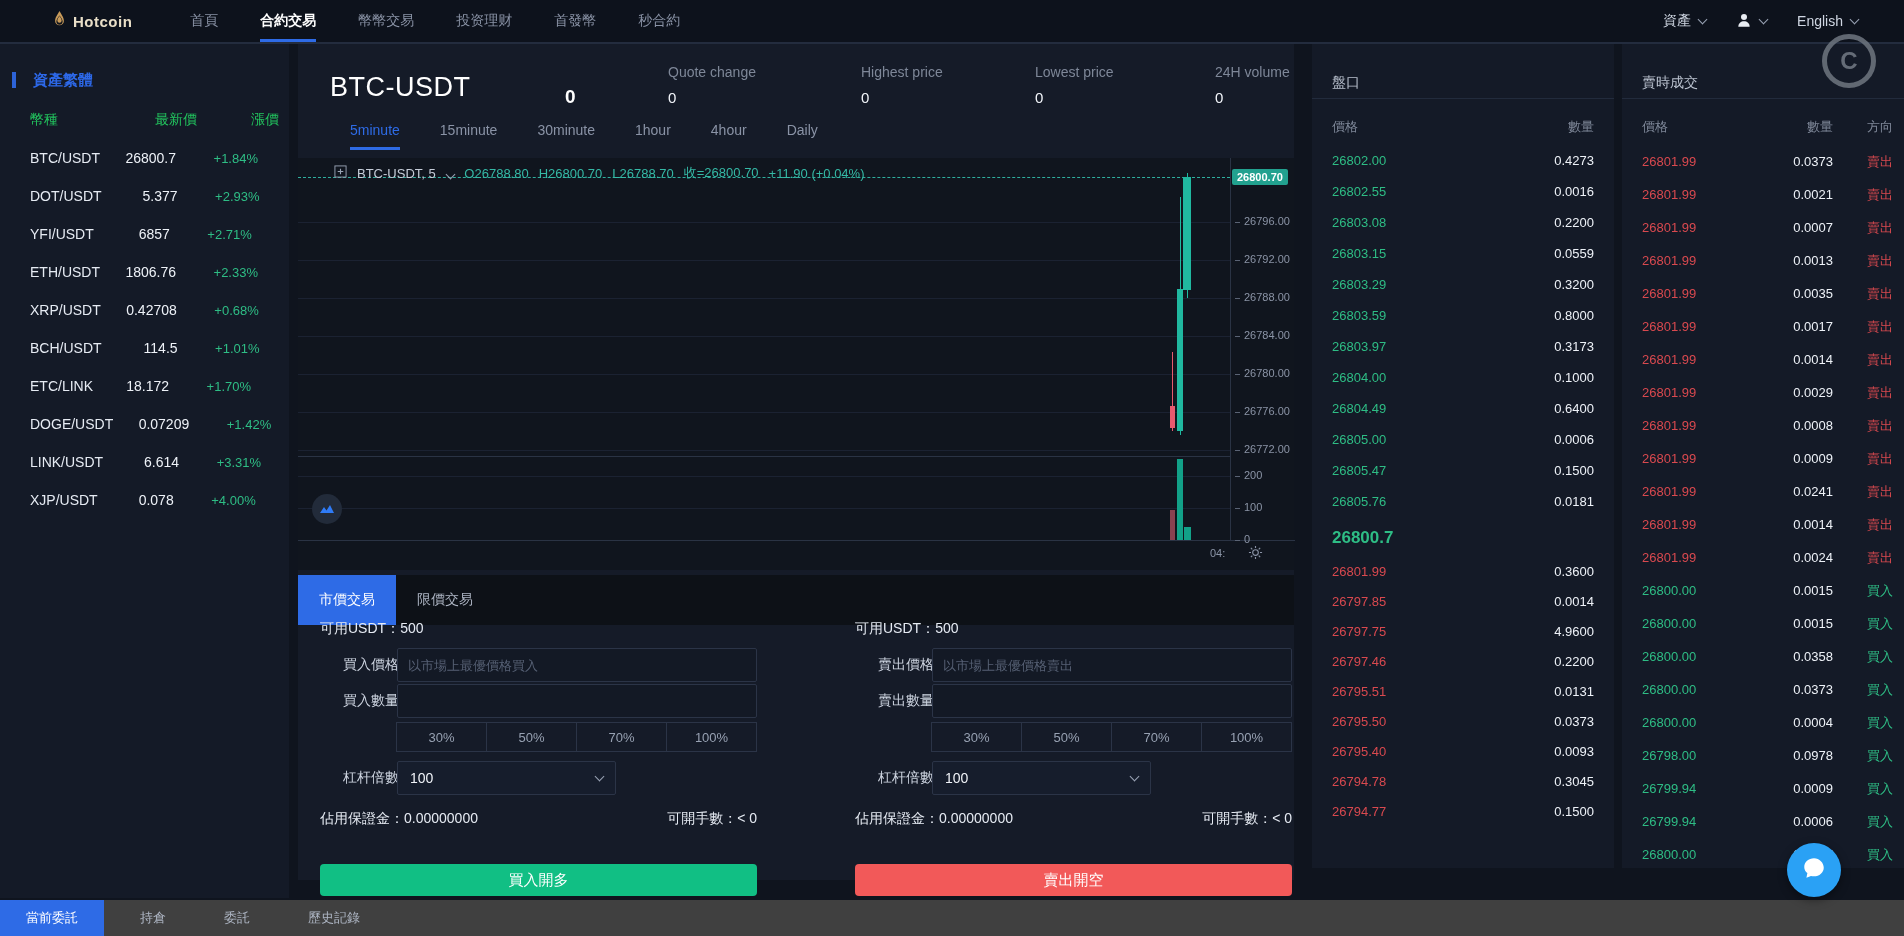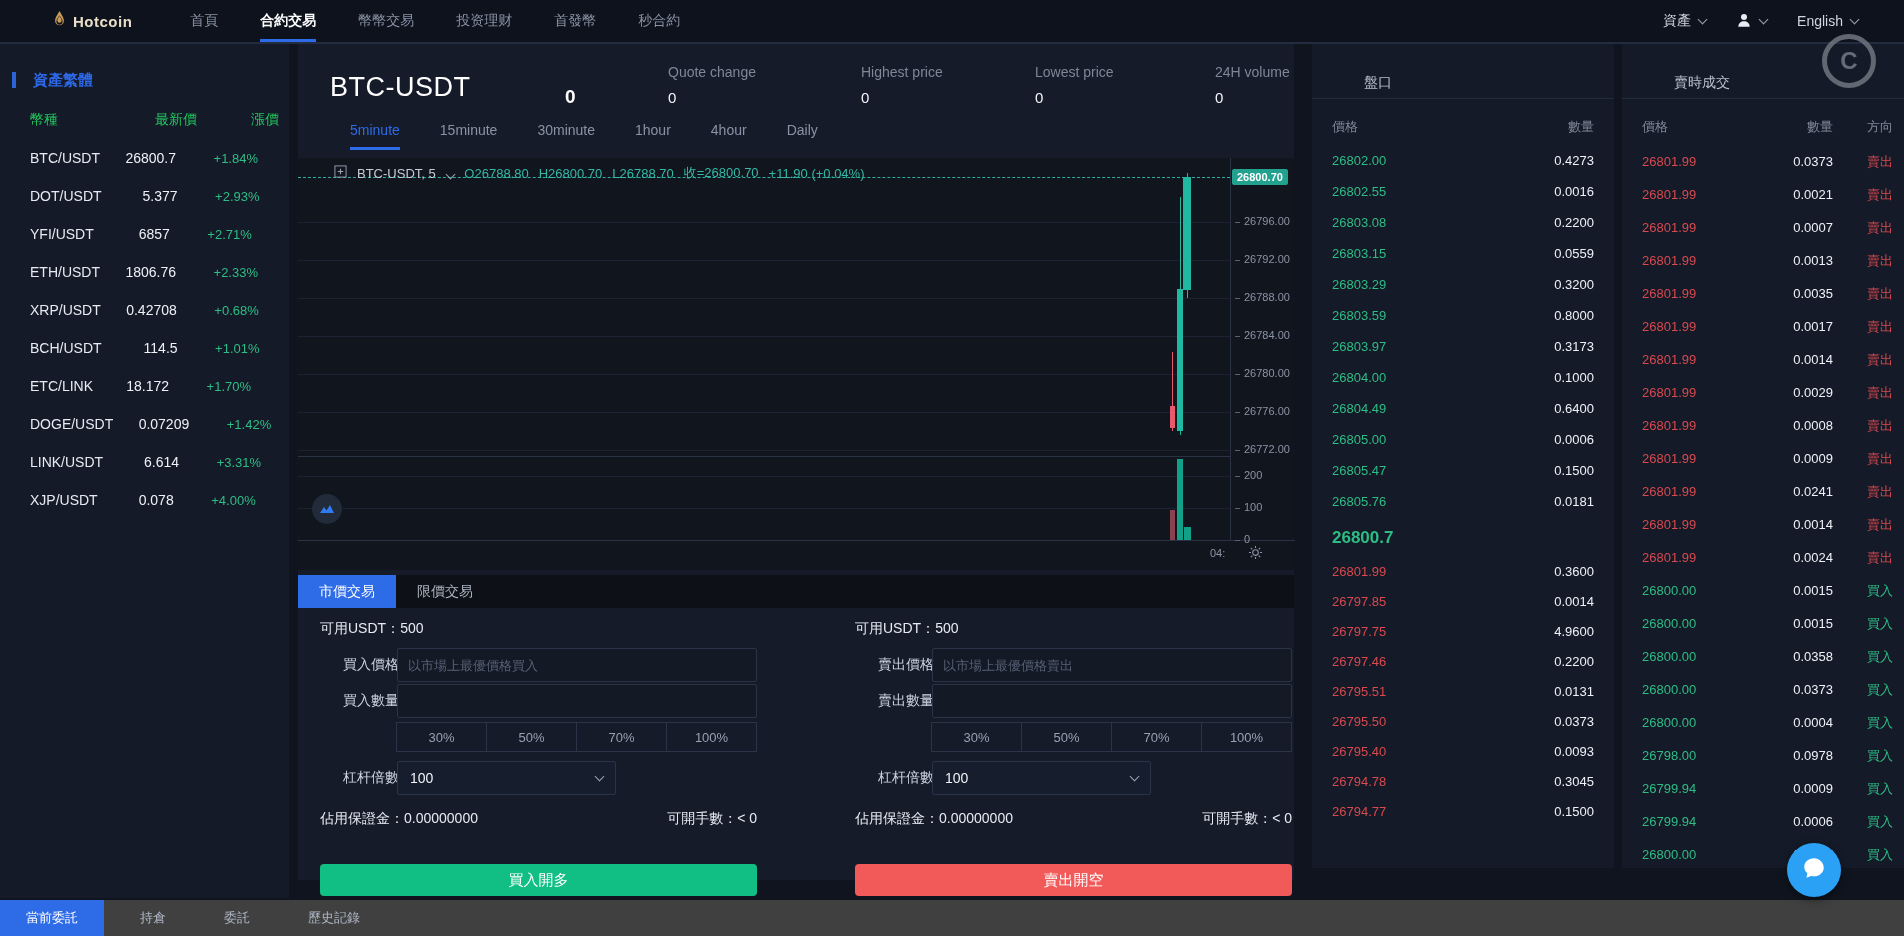--- a/index.html
+++ b/index.html
@@ -56,38 +56,38 @@
   .vbar{position:absolute;bottom:0;}
   .vbar.up{background:#12a188;} .vbar.down{background:#8a4150;}
   .legend{position:absolute;left:36px;top:6px;display:flex;align-items:center;gap:10px;font-size:13px;color:#b4bcc9;z-index:5;}
   .legend .teal{color:#35b9a6;}
   .legend .sym{color:#c6cdd9;}
   .tv-circle{position:absolute;left:14px;top:336px;width:30px;height:30px;border-radius:50%;background:#222b3a;display:flex;align-items:center;justify-content:center;cursor:pointer;z-index:6;}
   .time-row{position:absolute;left:0;top:383px;width:996px;height:29px;}
   .time-label{position:absolute;left:912px;top:6px;color:#8b94a6;font-size:11px;}
   .gear{position:absolute;left:950px;top:4px;cursor:pointer;}
   
-  .trade-tabbar{position:absolute;left:0;top:531px;width:996px;height:33px;background:#0d1117;display:flex;}
+  .trade-tabbar{position:absolute;left:0;top:531px;width:996px;height:50px;background:#0d1117;display:flex;}
   .trade-tab{width:98px;height:100%;display:flex;align-items:center;justify-content:center;font-size:14px;color:#aeb6c4;cursor:pointer;}
   .trade-tab.active{background:#2e6be6;color:#fff;}
   .form{position:absolute;top:564px;width:437px;height:272px;}
   .form.buy{left:22px;} .form.sell{left:557px;}
   .avail{position:absolute;left:0;top:12px;font-size:14px;color:#e6ebf3;}
   .frow-label{position:absolute;left:0;font-size:14px;color:#cfd6e2;margin-left:23px;}
   .finput{position:absolute;left:77px;width:338px;height:32px;background:#131925;border:1px solid #2b3447;border-radius:2px;color:#dfe5ee;font-size:13px;padding:0 10px;outline:none;box-sizing:content-box;}
   .finput::placeholder{color:#566074;font-size:13px;}
   .pct-row{position:absolute;left:77px;top:114px;width:360px;height:30px;display:grid;grid-template-columns:repeat(4,1fr);}
   .pct{border:1px solid #2b3447;margin-left:-1px;display:flex;align-items:center;justify-content:center;font-size:13px;color:#97a1b2;cursor:pointer;background:transparent;}
   .select{position:absolute;left:77px;top:153px;width:193px;height:32px;background:#161d2c;border:1px solid #2b3447;border-radius:2px;display:flex;align-items:center;padding:0 12px;font-size:14px;color:#f0f3f8;cursor:pointer;}
   .select .caret{margin-left:auto;}
   .margin-row{position:absolute;left:0;top:202px;width:437px;display:flex;justify-content:space-between;font-size:14px;color:#e6ebf3;}
   .submit{position:absolute;left:0;top:232px;width:437px;height:32px;border:none;border-radius:4px;font-size:15px;color:#fff;cursor:pointer;font-family:inherit;margin-top:24px;}
   .submit.buy{background:#11bf84;} .submit.sell{background:#f25959;}
   
-  .panel-title{position:absolute;left:20px;top:30px;font-size:14px;color:#b9c1ce;margin-left:32px;}
+  .panel-title{position:absolute;left:20px;top:30px;font-size:14px;color:#b9c1ce;}
   .panel-div{position:absolute;left:0;top:54px;width:100%;height:1px;background:#222b3c;}
   .orderbook{position:absolute;left:1312px;top:44px;width:302px;height:824px;background:#141a27;overflow:hidden;}
   .ob-head{position:absolute;left:20px;top:74px;width:262px;display:flex;justify-content:space-between;color:#7e8798;font-size:13px;}
   .ob-rows{position:absolute;left:20px;width:262px;}
   .ob-asks{top:101px;} .ob-bids{top:512px;}
   .ob-row{height:31px;display:flex;justify-content:space-between;align-items:center;font-size:13px;cursor:pointer;}
   .ob-bids .ob-row{height:30px;}
   .ob-row .q{color:#eef2f8;}
   .ob-row.ask .p{color:#2ebd85;} .ob-row.bid .p{color:#d9494f;}
   .ob-last{position:absolute;left:20px;top:482px;height:24px;line-height:24px;font-size:17px;font-weight:bold;color:#2ebd85;}

